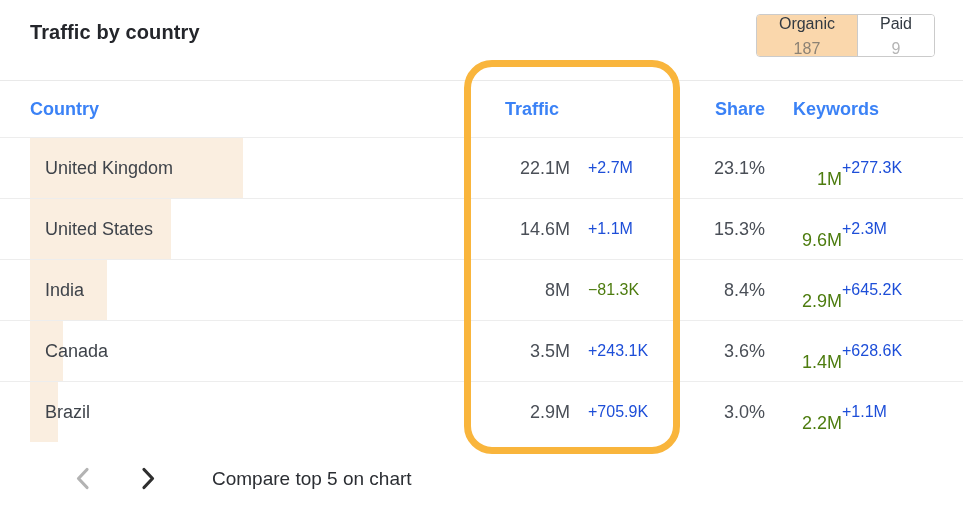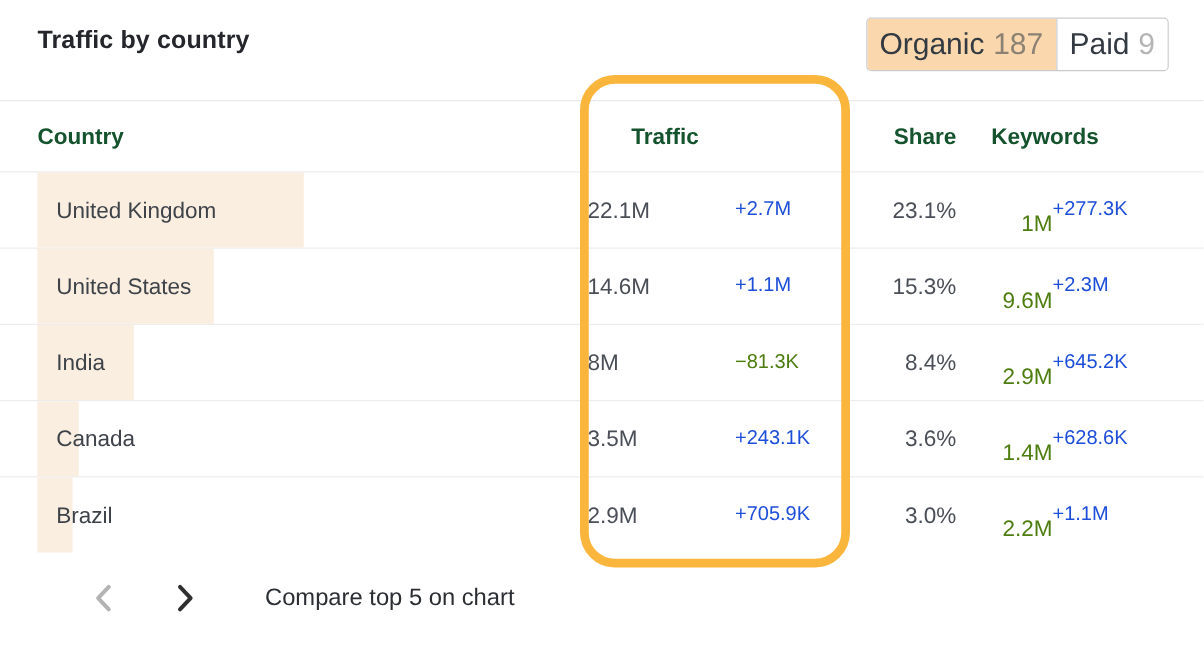--- a/index.html
+++ b/index.html
@@ -4,41 +4,41 @@
 <style>
   * { margin:0; padding:0; box-sizing:border-box; }
   html,body { background:#fff; }
   body { font-family:"Liberation Sans","DejaVu Sans",sans-serif; color:#3e4650; }
   .wrap { position:relative; width:963px; height:520px; background:#fff; overflow:hidden; }
 
   
   .hdr { height:80px; padding:14px 28px 0 30px; display:flex; justify-content:space-between; align-items:flex-start; }
   .title { font-size:20px; font-weight:bold; color:#24262b; line-height:36px; letter-spacing:.1px; }
   .tabs { display:flex; border:1px solid #cbcbcb; border-radius:4px; overflow:hidden; height:43px; }
-  .tab { display:flex; align-items:center; gap:7px; padding:0 10px; font-size:24px; color:#333a42; cursor:pointer; background:#fff; }
+  .tab { display:flex; align-items:center; gap:7px; padding:0 22px; font-size:16px; color:#333a42; cursor:pointer; background:#fff;flex-direction:column; }
   .tab.active { background:#fad7ac; }
   .tab + .tab { border-left:1px solid #cbcbcb; }
   .tab .count { color:#8c8274; }
   .tab.inactive .count { color:#b5b5b5; }
 
   
   .thead, .trow { display:flex; align-items:center; padding:0 0 0 30px; }
   .thead { height:57px; border-top:1px solid #e9e9e9; }
-  .th { font-size:18px; font-weight:bold; color:#14532d; cursor:pointer; white-space:nowrap; }
+  .th { font-size:18px; font-weight:bold; color:#3b82f6; cursor:pointer; white-space:nowrap; }
   .c-country { width:440px; position:relative; height:100%; display:flex; align-items:center; }
   .th-traffic { width:206px; padding-left:35px; }
   .c-share  { width:89px; text-align:right; }
   .th-kw { flex:1; padding-left:28px; }
 
   .trow { height:61px; border-top:1px solid #ededed; }
   .trow:last-of-type { border-bottom:1px solid #ededed; }
   .bar { position:absolute; left:0; top:0; bottom:0; background:#faeee0; }
   .cname { position:relative; padding-left:15px; font-size:18px; color:#3e434a; }
   .num { font-size:18px; color:#4a4f57; white-space:nowrap; }
-  .c-traffic { width:100px; text-align:left; }
+  .c-traffic { width:100px; text-align:right; }
   .c-tchange { width:106px; padding-left:18px; text-align:left; }
   .chg { font-size:16px; white-space:nowrap; }
   .chg.pos { color:#1d4ed8; }
   .chg.neg { color:#4d7c0f; }
   .c-kw { width:77px; text-align:right; font-size:18px; color:#4d7c0f; cursor:pointer; white-space:nowrap;margin-top:22px; }
   .c-kwchange { flex:1; text-align:left; }
 
   
   .hl { position:absolute; left:464px; top:60px; width:216px; height:394px;
         border:7px solid #f9b53c; border-radius:28px; pointer-events:none; }

